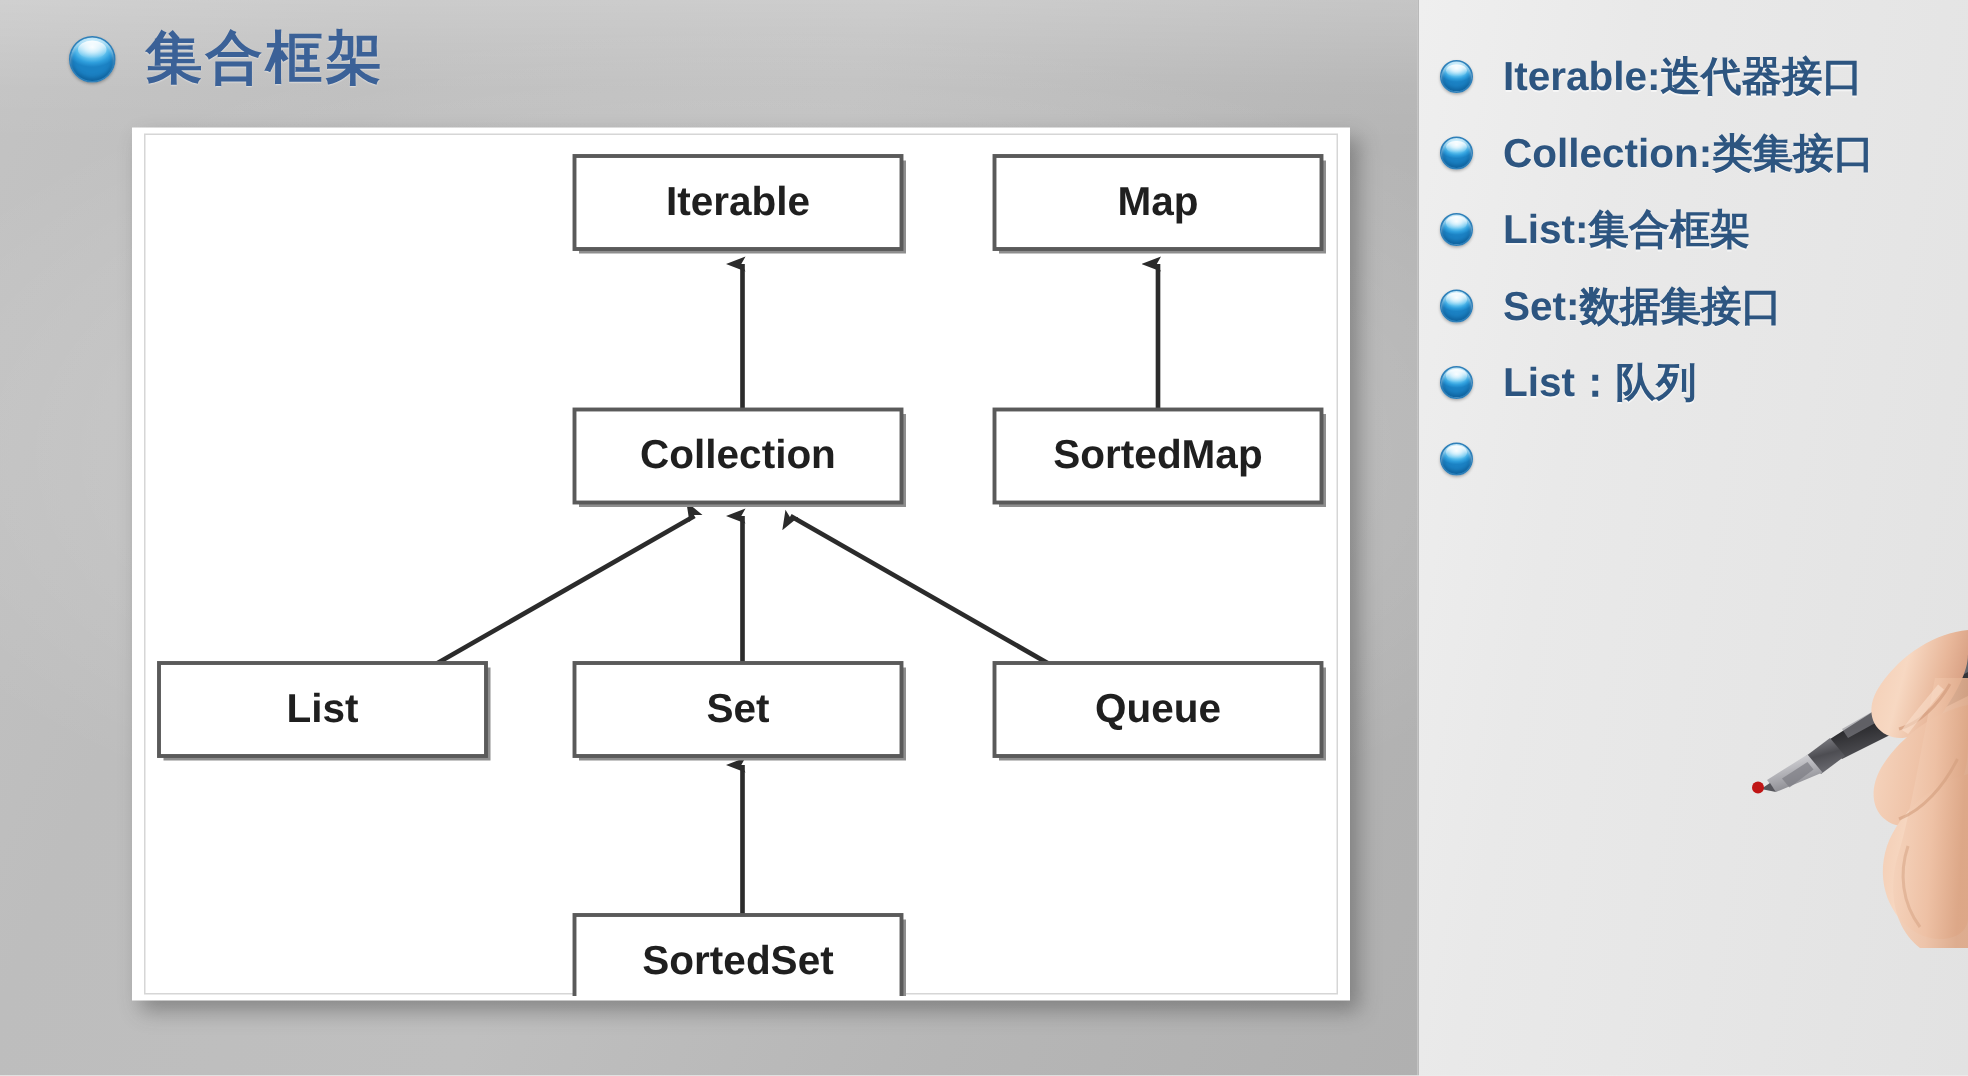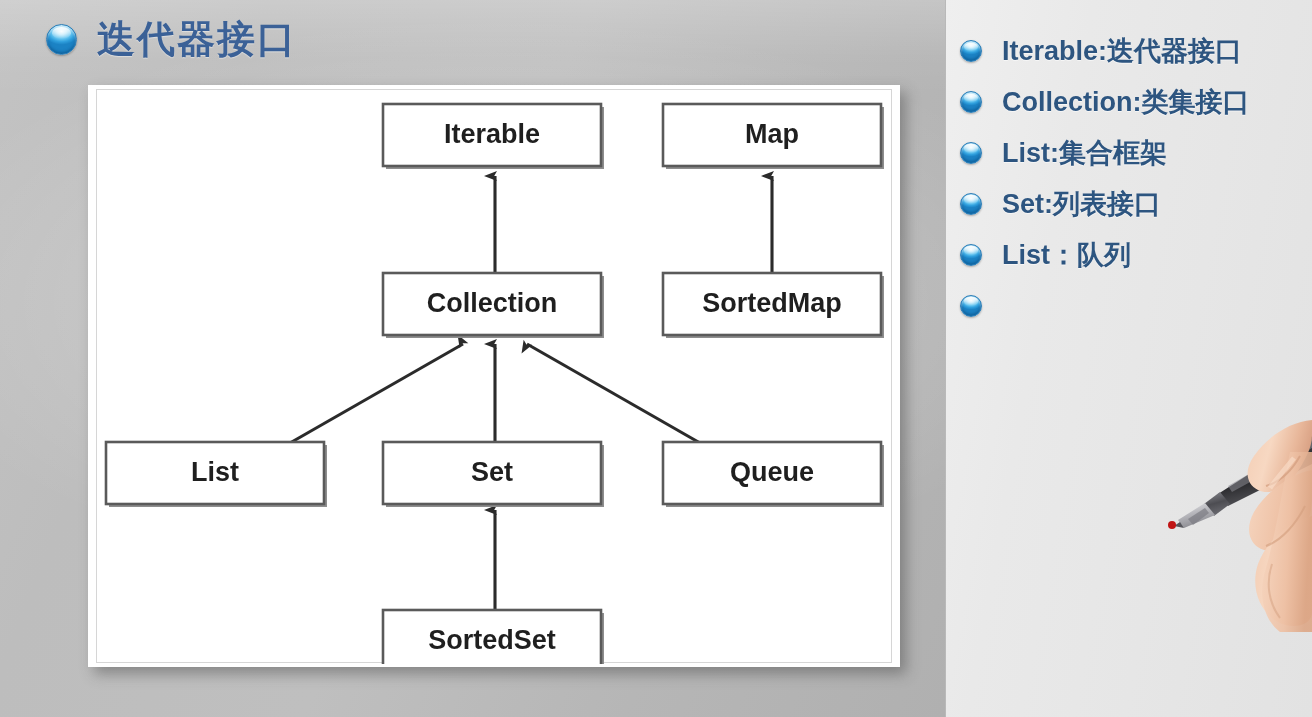--- a/index.html
+++ b/index.html
@@ -124,21 +124,21 @@
 </style>
 </head>
 <body>
 
 <div id="slide">
 
   <div id="left-pane">
 
     <div id="title-row">
       <span class="sphere" id="title-bullet"></span>
-      <span id="title-text">迭代器接口</span>
+      <span id="title-text">集合框架</span>
     </div>
 
     <div id="image-panel">
       <div id="diagram-frame">
         <svg id="diagram-svg" viewBox="0 0 796 574" xmlns="http://www.w3.org/2000/svg">
 
           <defs>
             <marker id="arrowUp" markerWidth="14" markerHeight="14" refX="5" refY="11" orient="auto" markerUnits="userSpaceOnUse">
               <path d="M5,0 L10,13 L5,10.2 L0,13 Z" class="arrowhead"></path>
             </marker>
@@ -222,21 +222,21 @@
         <span class="bullet-text">Collection:类集接口</span>
       </li>
 
       <li class="bullet-item">
         <span class="sphere bullet-dot"></span>
         <span class="bullet-text">List:集合框架</span>
       </li>
 
       <li class="bullet-item">
         <span class="sphere bullet-dot"></span>
-        <span class="bullet-text">Set:列表接口</span>
+        <span class="bullet-text">Set:数据集接口</span>
       </li>
 
       <li class="bullet-item">
         <span class="sphere bullet-dot"></span>
         <span class="bullet-text">List：队列</span>
       </li>
 
       <li class="bullet-item">
         <span class="sphere bullet-dot"></span>
       </li>

